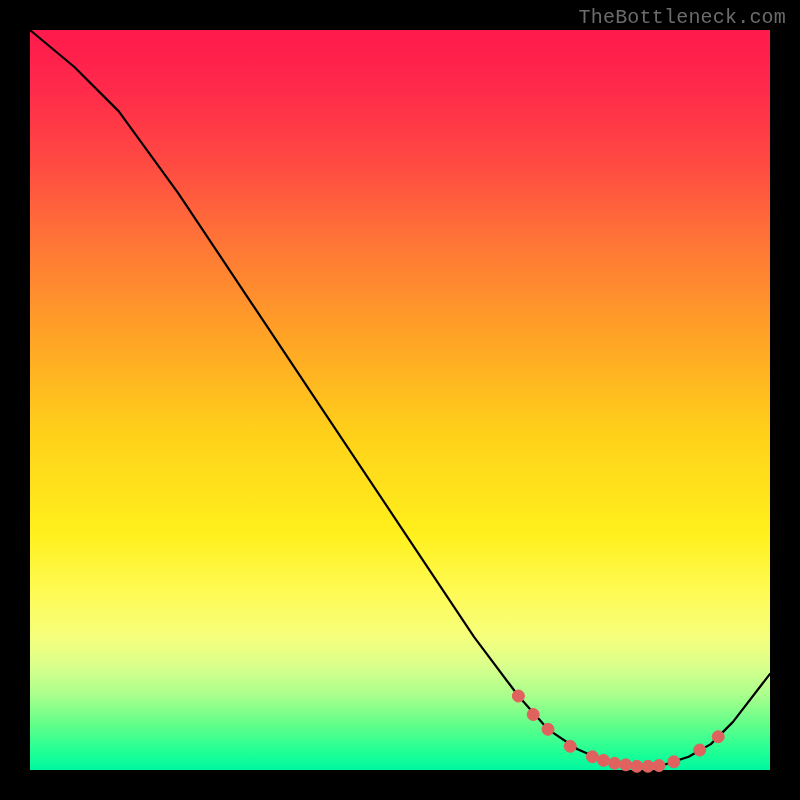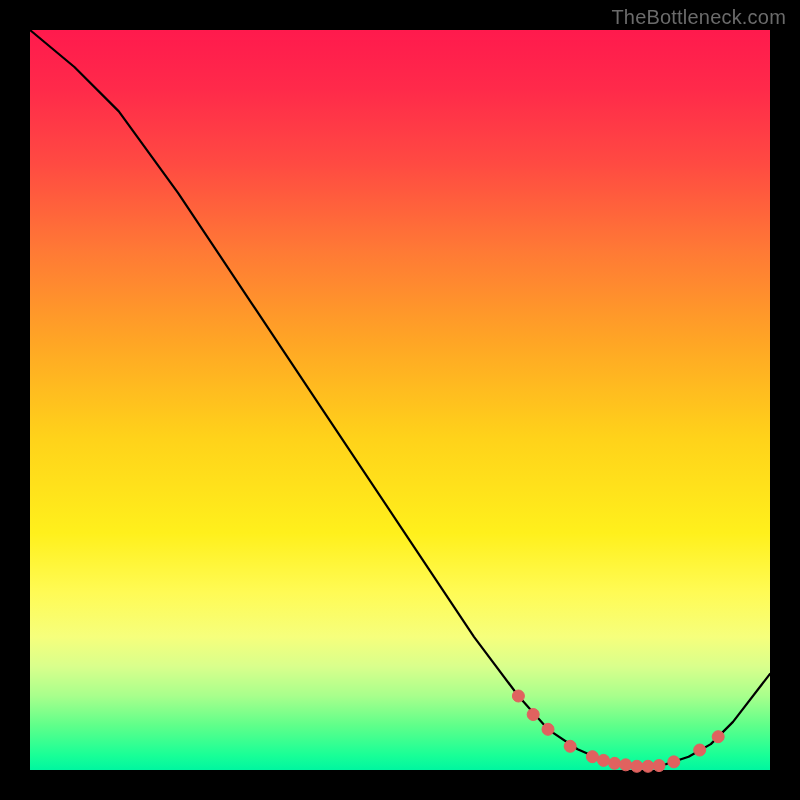--- a/index.html
+++ b/index.html
@@ -43,20 +43,21 @@
   }
   .watermark {
     position: absolute;
     top: 6px;
     right: 14px;
     color: #6b6b6b;
     font-size: 20px;
     font-weight: 500;
     letter-spacing: 0.2px;
     user-select: none;
+    font-family: Liberation Mono, monospace;
   }
   svg.curve {
     position: absolute;
     left: 0;
     top: 0;
     width: 740px;
     height: 740px;
     overflow: visible;
   }
   .curve-path {

